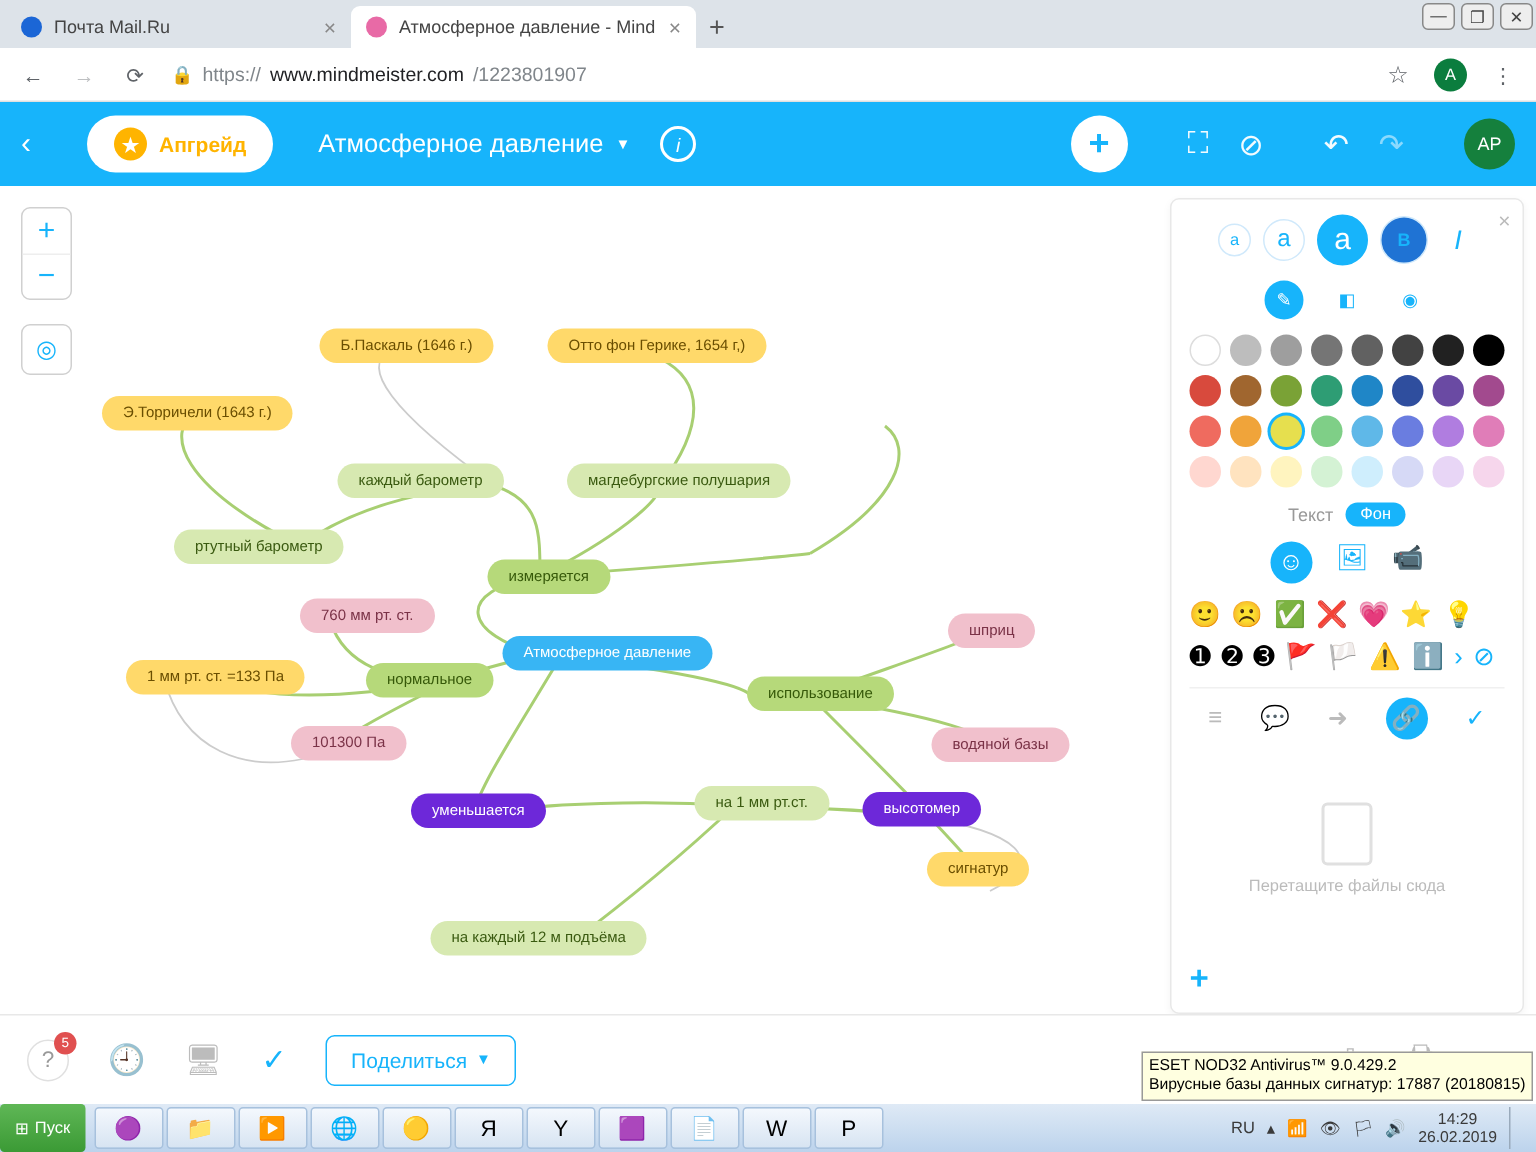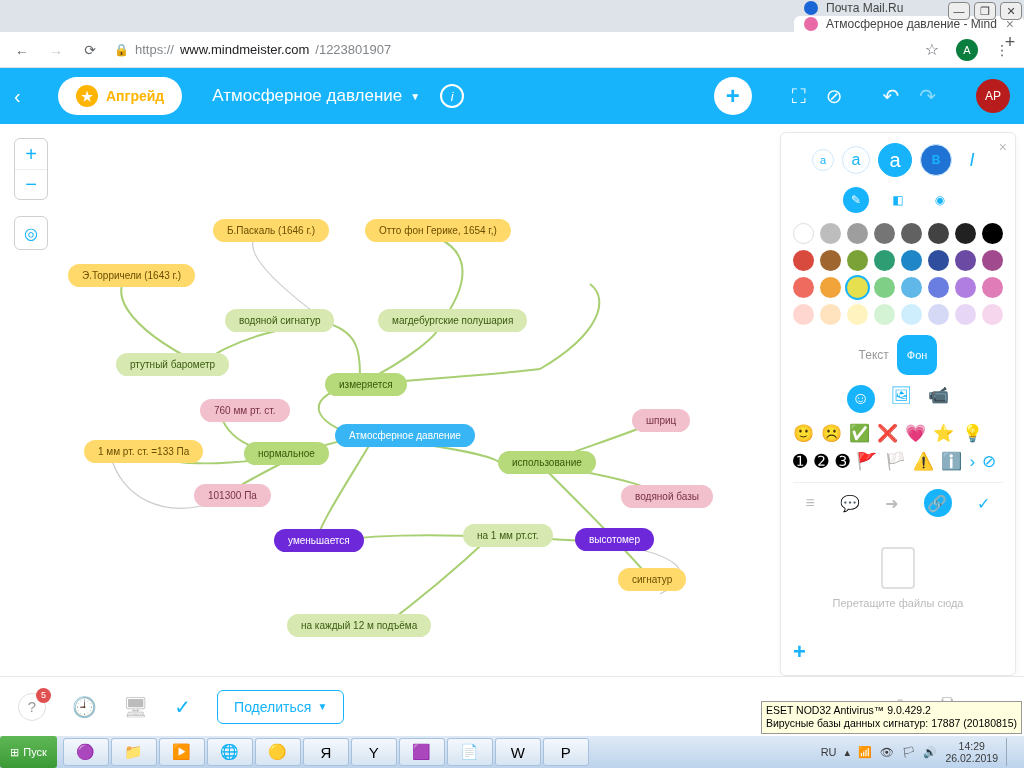--- a/index.html
+++ b/index.html
@@ -3,21 +3,21 @@
 <meta charset="utf-8">
 <style>
   * { margin:0; padding:0; box-sizing:border-box; font-family:Arial,Helvetica,sans-serif; }
   body { width:1024px; height:768px; overflow:hidden; background:#fff; position:relative; }
 
   
   .win-controls { position:absolute; top:2px; right:2px; display:flex; gap:4px; z-index:50; }
   .win-controls span { width:22px; height:18px; border:1px solid #888; border-radius:4px; display:flex; align-items:center; justify-content:center; font-size:11px; color:#444; background:#eee; }
 
   
-  .tab-strip { height:32px; background:#dde3e9; display:flex; align-items:flex-end; padding-left:4px;flex-direction:column; }
+  .tab-strip { height:32px; background:#dde3e9; display:flex; align-items:flex-end; padding-left:4px; }
   .tab       { height:28px; min-width:230px; display:flex; align-items:center; padding:0 10px; font-size:12px; color:#444; border-radius:6px 6px 0 0; }
   .tab.active{ background:#fff; }
   .tab .favicon{ width:14px; height:14px; border-radius:50%; margin-right:8px; }
   .tab .close  { margin-left:auto; color:#888; font-size:14px; }
   .newtab { width:28px; height:28px; display:flex; align-items:center; justify-content:center; color:#555; font-size:18px; }
 
   
   .omnibox   { height:36px; background:#fff; border-bottom:1px solid #e0e0e0; display:flex; align-items:center; padding:0 12px; gap:14px; font-size:14px; color:#5f6368; }
   .omnibox .icon-btn{ width:20px; color:#5f6368; text-align:center; }
   .url       { flex:1; display:flex; align-items:center; gap:6px; color:#202124; font-size:13px; }
@@ -28,21 +28,21 @@
   
   .topbar    { height:56px; background:#17b4fb; display:flex; align-items:center; padding:0 14px; gap:20px; color:#fff; }
   .back      { width:24px; font-size:20px; }
   .upgrade   { background:#fff; color:#ffb400; border-radius:24px; padding:8px 18px; display:flex; align-items:center; gap:8px; font-weight:bold; font-size:14px; }
   .upgrade .star{ width:22px; height:22px; border-radius:50%; background:#ffb400; color:#fff; display:flex; align-items:center; justify-content:center; font-size:13px; }
   .doc-title { font-size:17px; display:flex; align-items:center; gap:8px; margin-left:10px; }
   .topbar .spacer{ flex:1; }
   .info-circ { width:24px; height:24px; border:2px solid #fff; border-radius:50%; display:flex; align-items:center; justify-content:center; font-size:13px; font-style:italic; }
   .big-plus  { width:38px; height:38px; border-radius:50%; background:#fff; color:#17b4fb; display:flex; align-items:center; justify-content:center; font-size:24px; font-weight:bold; }
   .tb-icon   { color:#fff; font-size:20px; opacity:.95; }
-  .av-ar     { width:34px; height:34px; border-radius:50%; background:#b91c1c; color:#fff; font-size:12px; display:flex; align-items:center; justify-content:center; }
+  .av-ar     { width:34px; height:34px; border-radius:50%; background:#15803d; color:#fff; font-size:12px; display:flex; align-items:center; justify-content:center; }
 
   
   .canvas    { position:absolute; left:0; top:124px; right:0; bottom:92px; background:#fff; }
   .canvas svg{ position:absolute; left:0; top:0; pointer-events:none; }
   .zoom-box  { position:absolute; left:14px; top:14px; width:34px; border:1px solid #d0d0d0; border-radius:6px; background:#fff; display:flex; flex-direction:column; overflow:hidden; }
   .zoom-box div{ height:30px; display:flex; align-items:center; justify-content:center; font-size:20px; color:#17b4fb; }
   .zoom-box div + div{ border-top:1px solid #eee; }
   .locate    { position:absolute; left:14px; top:92px; width:34px; height:34px; border:1px solid #d0d0d0; border-radius:6px; background:#fff; display:flex; align-items:center; justify-content:center; color:#17b4fb; font-size:16px; }
 
   .node { position:absolute; border-radius:16px; padding:6px 14px; font-size:10px; white-space:nowrap; }
@@ -60,21 +60,21 @@
   .font-row span{ display:flex; align-items:center; justify-content:center; border:1px solid #d0e9fb; border-radius:50%; color:#17b4fb; }
   .font-row span.active{ background:#17b4fb; color:#fff; border-color:#17b4fb; }
   .bold-circ{ width:32px; height:32px; border-radius:50%; background:#1f73d4; color:#fff; display:flex; align-items:center; justify-content:center; font-weight:bold; }
   .mode-row { display:flex; justify-content:center; gap:16px; }
   .mode-row span{ width:26px; height:26px; border-radius:50%; display:flex; align-items:center; justify-content:center; color:#17b4fb; }
   .mode-row span:first-child{ background:#17b4fb; color:#fff; }
   .swatches { display:flex; flex-wrap:wrap; gap:6px; }
   .sw       { width:21px; height:21px; border-radius:50%; }
   .sw.sel   { box-shadow:0 0 0 2px #17b4fb; }
   .txt-fon  { display:flex; align-items:center; justify-content:center; gap:8px; color:#999; }
-  .txt-fon .pill{ background:#17b4fb; color:#fff; border-radius:10px; padding:14px 10px; font-size:11px; }
+  .txt-fon .pill{ background:#17b4fb; color:#fff; border-radius:10px; padding:2px 10px; font-size:11px; }
   .media-row{ display:flex; justify-content:center; gap:16px; color:#17b4fb; font-size:17px; }
   .media-active{ width:28px; height:28px; border-radius:50%; background:#17b4fb; color:#fff; display:flex; align-items:center; justify-content:center; }
   .emoji-row{ display:flex; flex-wrap:wrap; gap:7px; font-size:17px; align-items:center; }
   .tool-row { display:flex; justify-content:space-around; align-items:center; color:#bbb; font-size:16px; padding-top:6px; border-top:1px solid #f0f0f0; }
   .tool-row .act{ width:28px; height:28px; border-radius:50%; background:#17b4fb; color:#fff; display:flex; align-items:center; justify-content:center; }
   .drop-area{ flex:1; display:flex; flex-direction:column; align-items:center; justify-content:center; gap:8px; color:#bbb; font-size:11px; }
   .drop-area .file-ic{ width:34px; height:42px; border:2px solid #e0e0e0; border-radius:4px; position:relative; }
   .plus-sm{ color:#17b4fb; font-size:22px; font-weight:bold; align-self:flex-start; }
 
   
@@ -196,21 +196,21 @@
   <div class="node c-dgreen" style="left:498px; top:327px">использование</div>
   <div class="node c-red" style="left:274px; top:405px">уменьшается</div>
 
   <div class="node c-pink" style="left:200px; top:275px">760 мм рт. ст.</div>
   <div class="node c-yel" style="left:84px;  top:316px">1 мм рт. ст. =133 Па</div>
   <div class="node c-pink" style="left:194px; top:360px">101300 Па</div>
 
   <div class="node c-green" style="left:463px; top:400px">на 1 мм рт.ст.</div>
   <div class="node c-green" style="left:287px; top:490px">на каждый 12 м подъёма</div>
 
-  <div class="node c-green" style="left:225px; top:185px">водяной сигнатур</div>
+  <div class="node c-green" style="left:225px; top:185px">каждый барометр</div>
   <div class="node c-green" style="left:116px; top:229px">ртутный барометр</div>
   <div class="node c-green" style="left:378px; top:185px">магдебургские полушария</div>
 
   <div class="node c-yel" style="left:213px; top:95px">Б.Паскаль (1646 г.)</div>
   <div class="node c-yel" style="left:68px;  top:140px">Э.Торричели (1643 г.)</div>
   <div class="node c-yel" style="left:365px; top:95px">Отто фон Герике, 1654 г,)</div>
 
   <div class="node c-pink" style="left:632px; top:285px">шприц</div>
   <div class="node c-pink" style="left:621px; top:361px">водяной базы</div>
   <div class="node c-yel" style="left:618px; top:444px">сигнатур</div>

